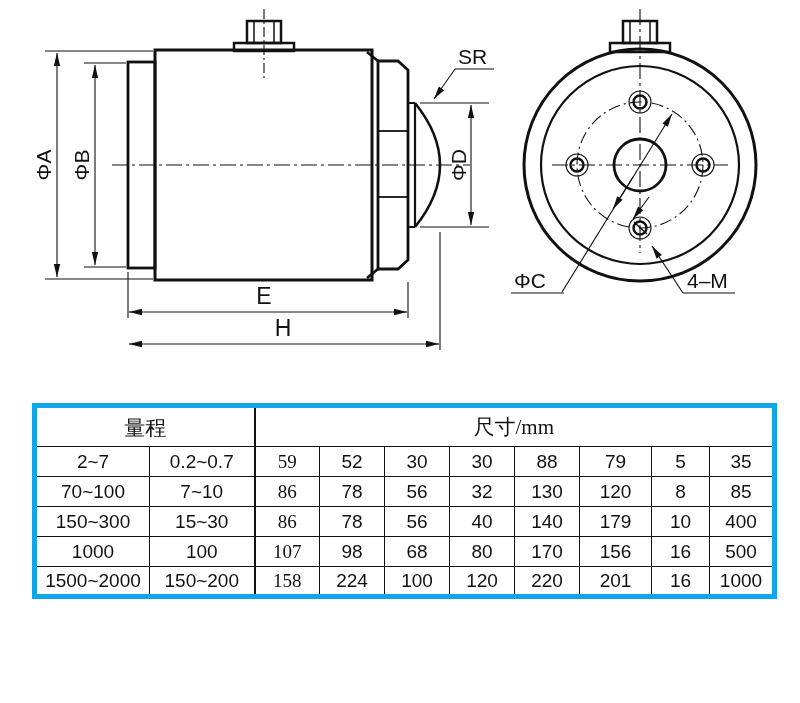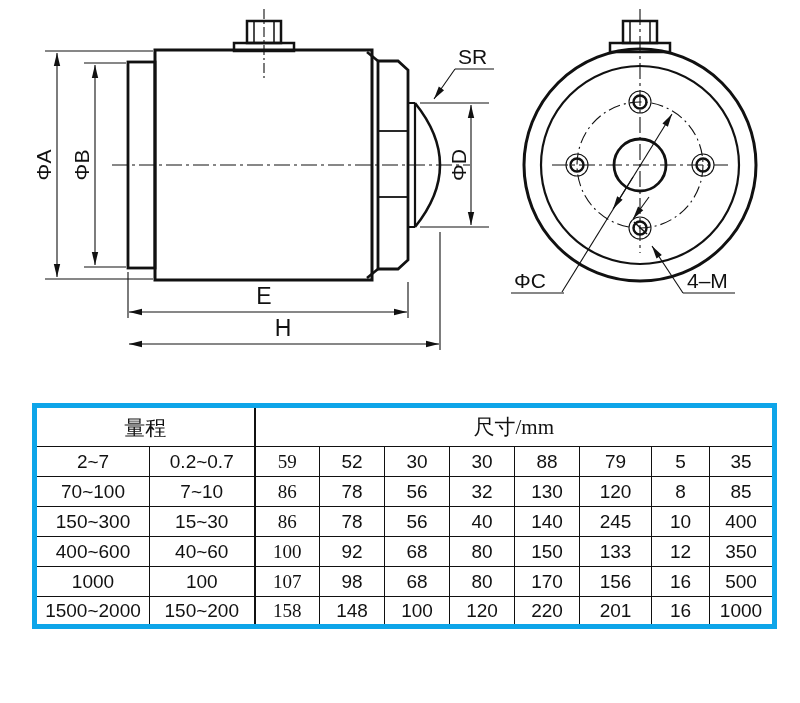--- a/index.html
+++ b/index.html
@@ -184,53 +184,41 @@
           <td>85</td>
         </tr>
         <tr>
           <td>150~300</td>
           <td>15~30</td>
           <td class="sec">86</td>
           <td>78</td>
           <td>56</td>
           <td>40</td>
           <td>140</td>
-          <td>245</td>
+          <td>179</td>
           <td>10</td>
           <td>400</td>
-        </tr>
-        <tr>
-          <td>400~600</td>
-          <td>40~60</td>
-          <td class="sec">100</td>
-          <td>92</td>
-          <td>68</td>
-          <td>80</td>
-          <td>150</td>
-          <td>133</td>
-          <td>12</td>
-          <td>350</td>
         </tr>
         <tr>
           <td>1000</td>
           <td>100</td>
           <td class="sec">107</td>
           <td>98</td>
           <td>68</td>
           <td>80</td>
           <td>170</td>
           <td>156</td>
           <td>16</td>
           <td>500</td>
         </tr>
         <tr>
           <td>1500~2000</td>
           <td>150~200</td>
           <td class="sec">158</td>
-          <td>148</td>
+          <td>224</td>
           <td>100</td>
           <td>120</td>
           <td>220</td>
           <td>201</td>
           <td>16</td>
           <td>1000</td>
         </tr>
       </tbody>
     </table>
   </div>

